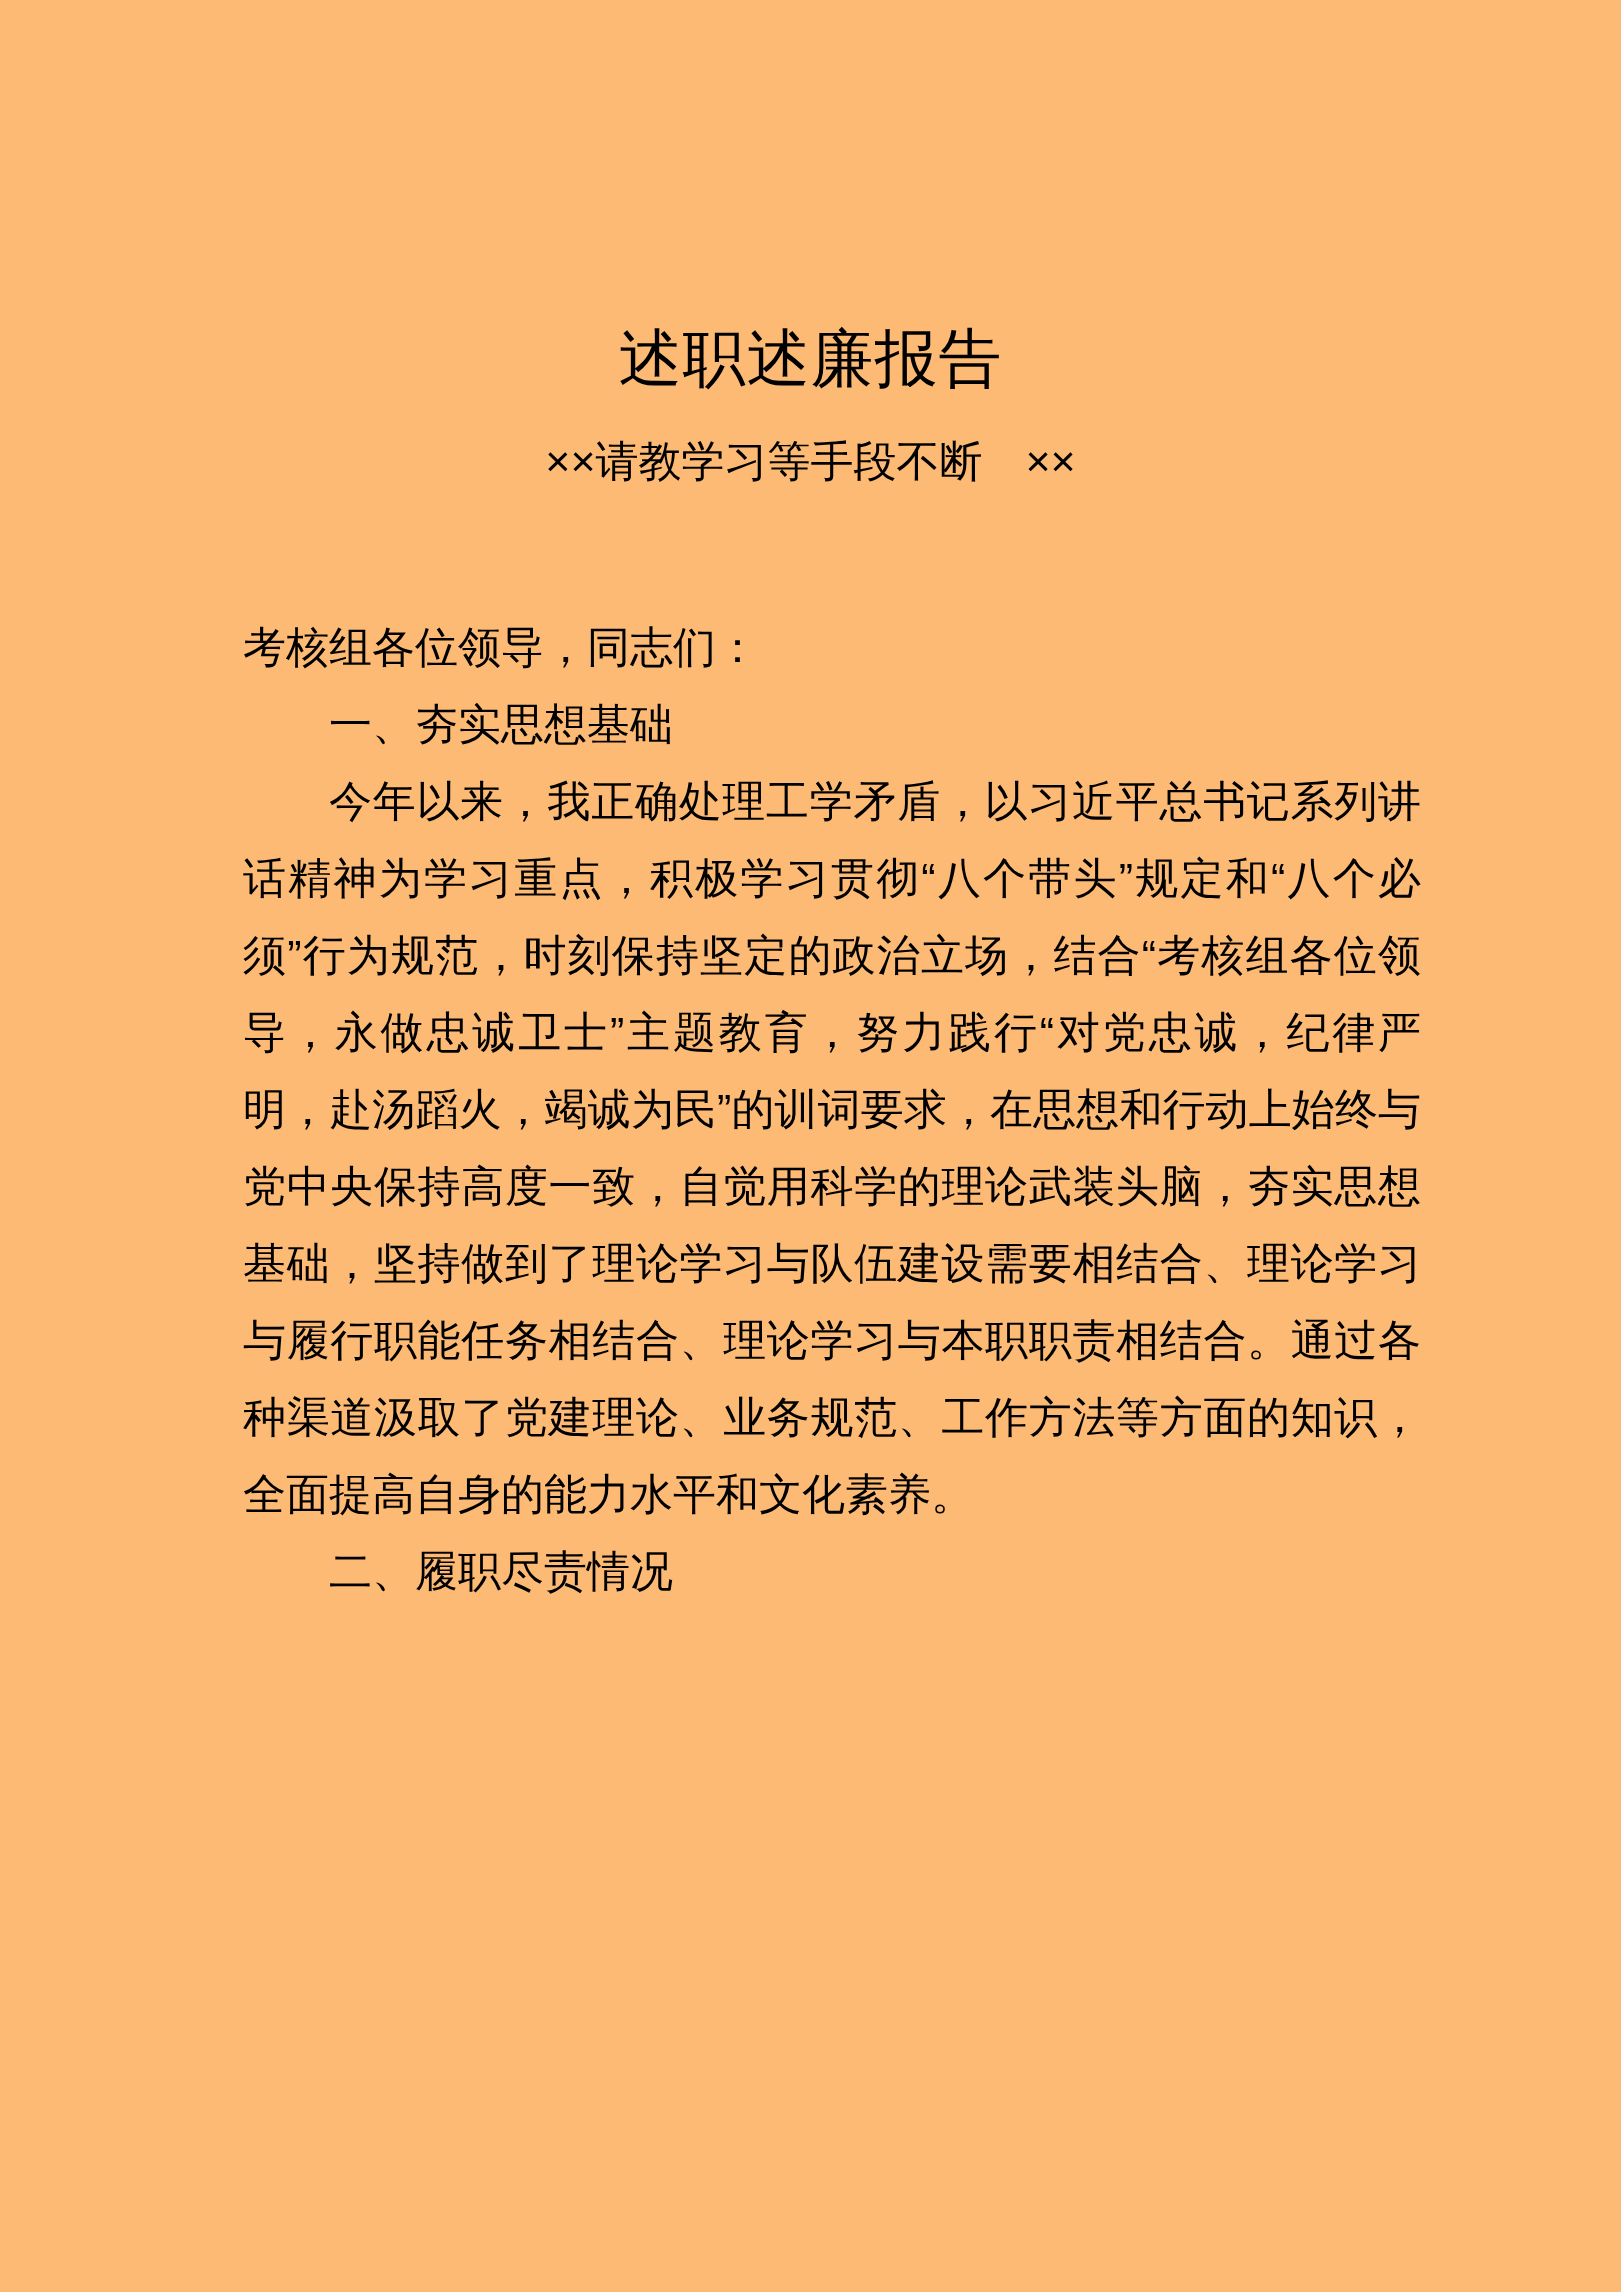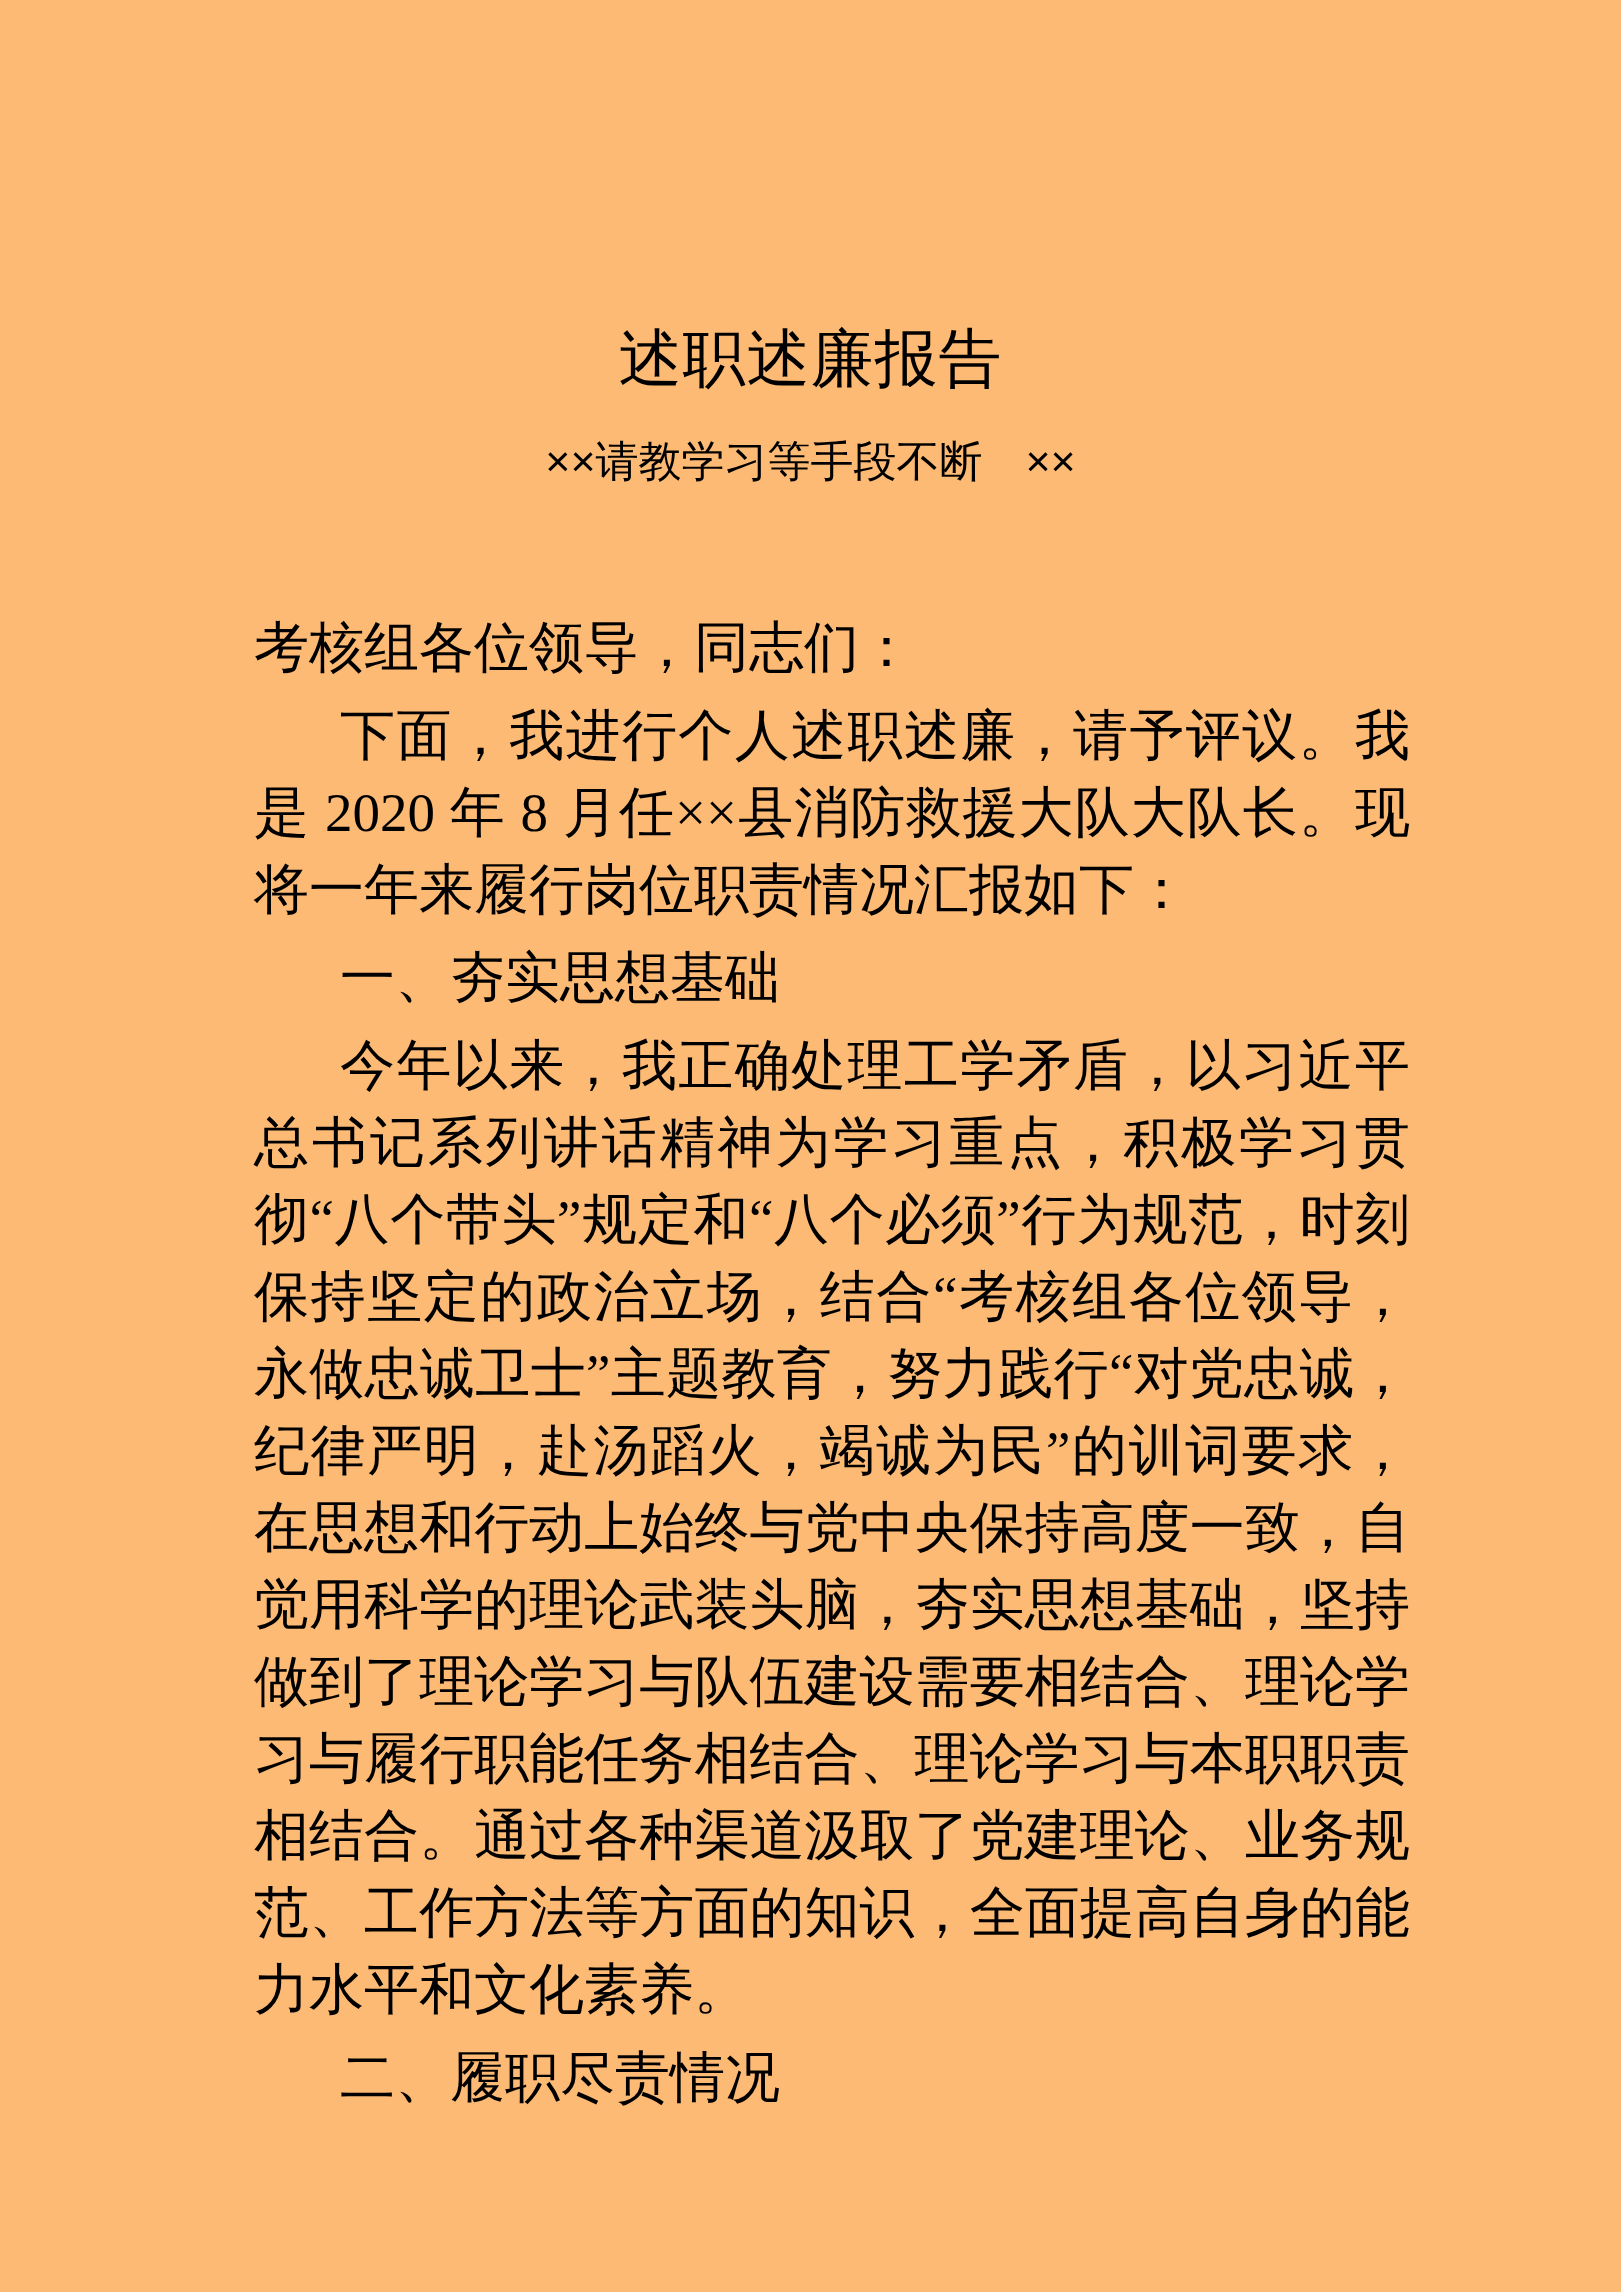--- a/index.html
+++ b/index.html
@@ -29,47 +29,45 @@
     margin: 43px 0 0 0;
     text-align: center;
     font-size: 43px;
     line-height: 49px;
     font-weight: normal;
   }
   .doc-body {
     margin: 123px 200px 0 243px; 
   }
   .para {
-    margin: 11px;
-    font-size: 55px;
+    margin: 0;
+    font-size: 43px;
     line-height: 77px;
     text-align: justify;
     text-justify: inter-ideograph;
     font-weight: normal;
     word-break: break-all;
-    font-family: Liberation Serif, serif;
   }
   .indent {
     text-indent: 86px; 
   }
 </style>
 </head>
 <body>
 
 <div class="page">
 
   <h1 class="doc-title">述职述廉报告</h1>
 
   <div class="doc-subtitle">××请教学习等手段不断　××</div>
 
   <div class="doc-body">
 
     <p class="para">考核组各位领导，同志们：</p>
 
-    <p class="para indent">下面，我进行个人述职述廉，请予评议。我是 2020 年 8 月任××县消防救援大队大队长。现将一年来履行岗位职责情况汇报如下：</p>
 
     <p class="para indent">一、夯实思想基础</p>
 
     <p class="para indent">今年以来，我正确处理工学矛盾，以习近平总书记系列讲话精神为学习重点，积极学习贯彻“八个带头”规定和“八个必须”行为规范，时刻保持坚定的政治立场，结合“考核组各位领导，永做忠诚卫士”主题教育，努力践行“对党忠诚，纪律严明，赴汤蹈火，竭诚为民”的训词要求，在思想和行动上始终与党中央保持高度一致，自觉用科学的理论武装头脑，夯实思想基础，坚持做到了理论学习与队伍建设需要相结合、理论学习与履行职能任务相结合、理论学习与本职职责相结合。通过各种渠道汲取了党建理论、业务规范、工作方法等方面的知识，全面提高自身的能力水平和文化素养。</p>
 
     <p class="para indent">二、履职尽责情况</p>
 
 
   </div>
 

